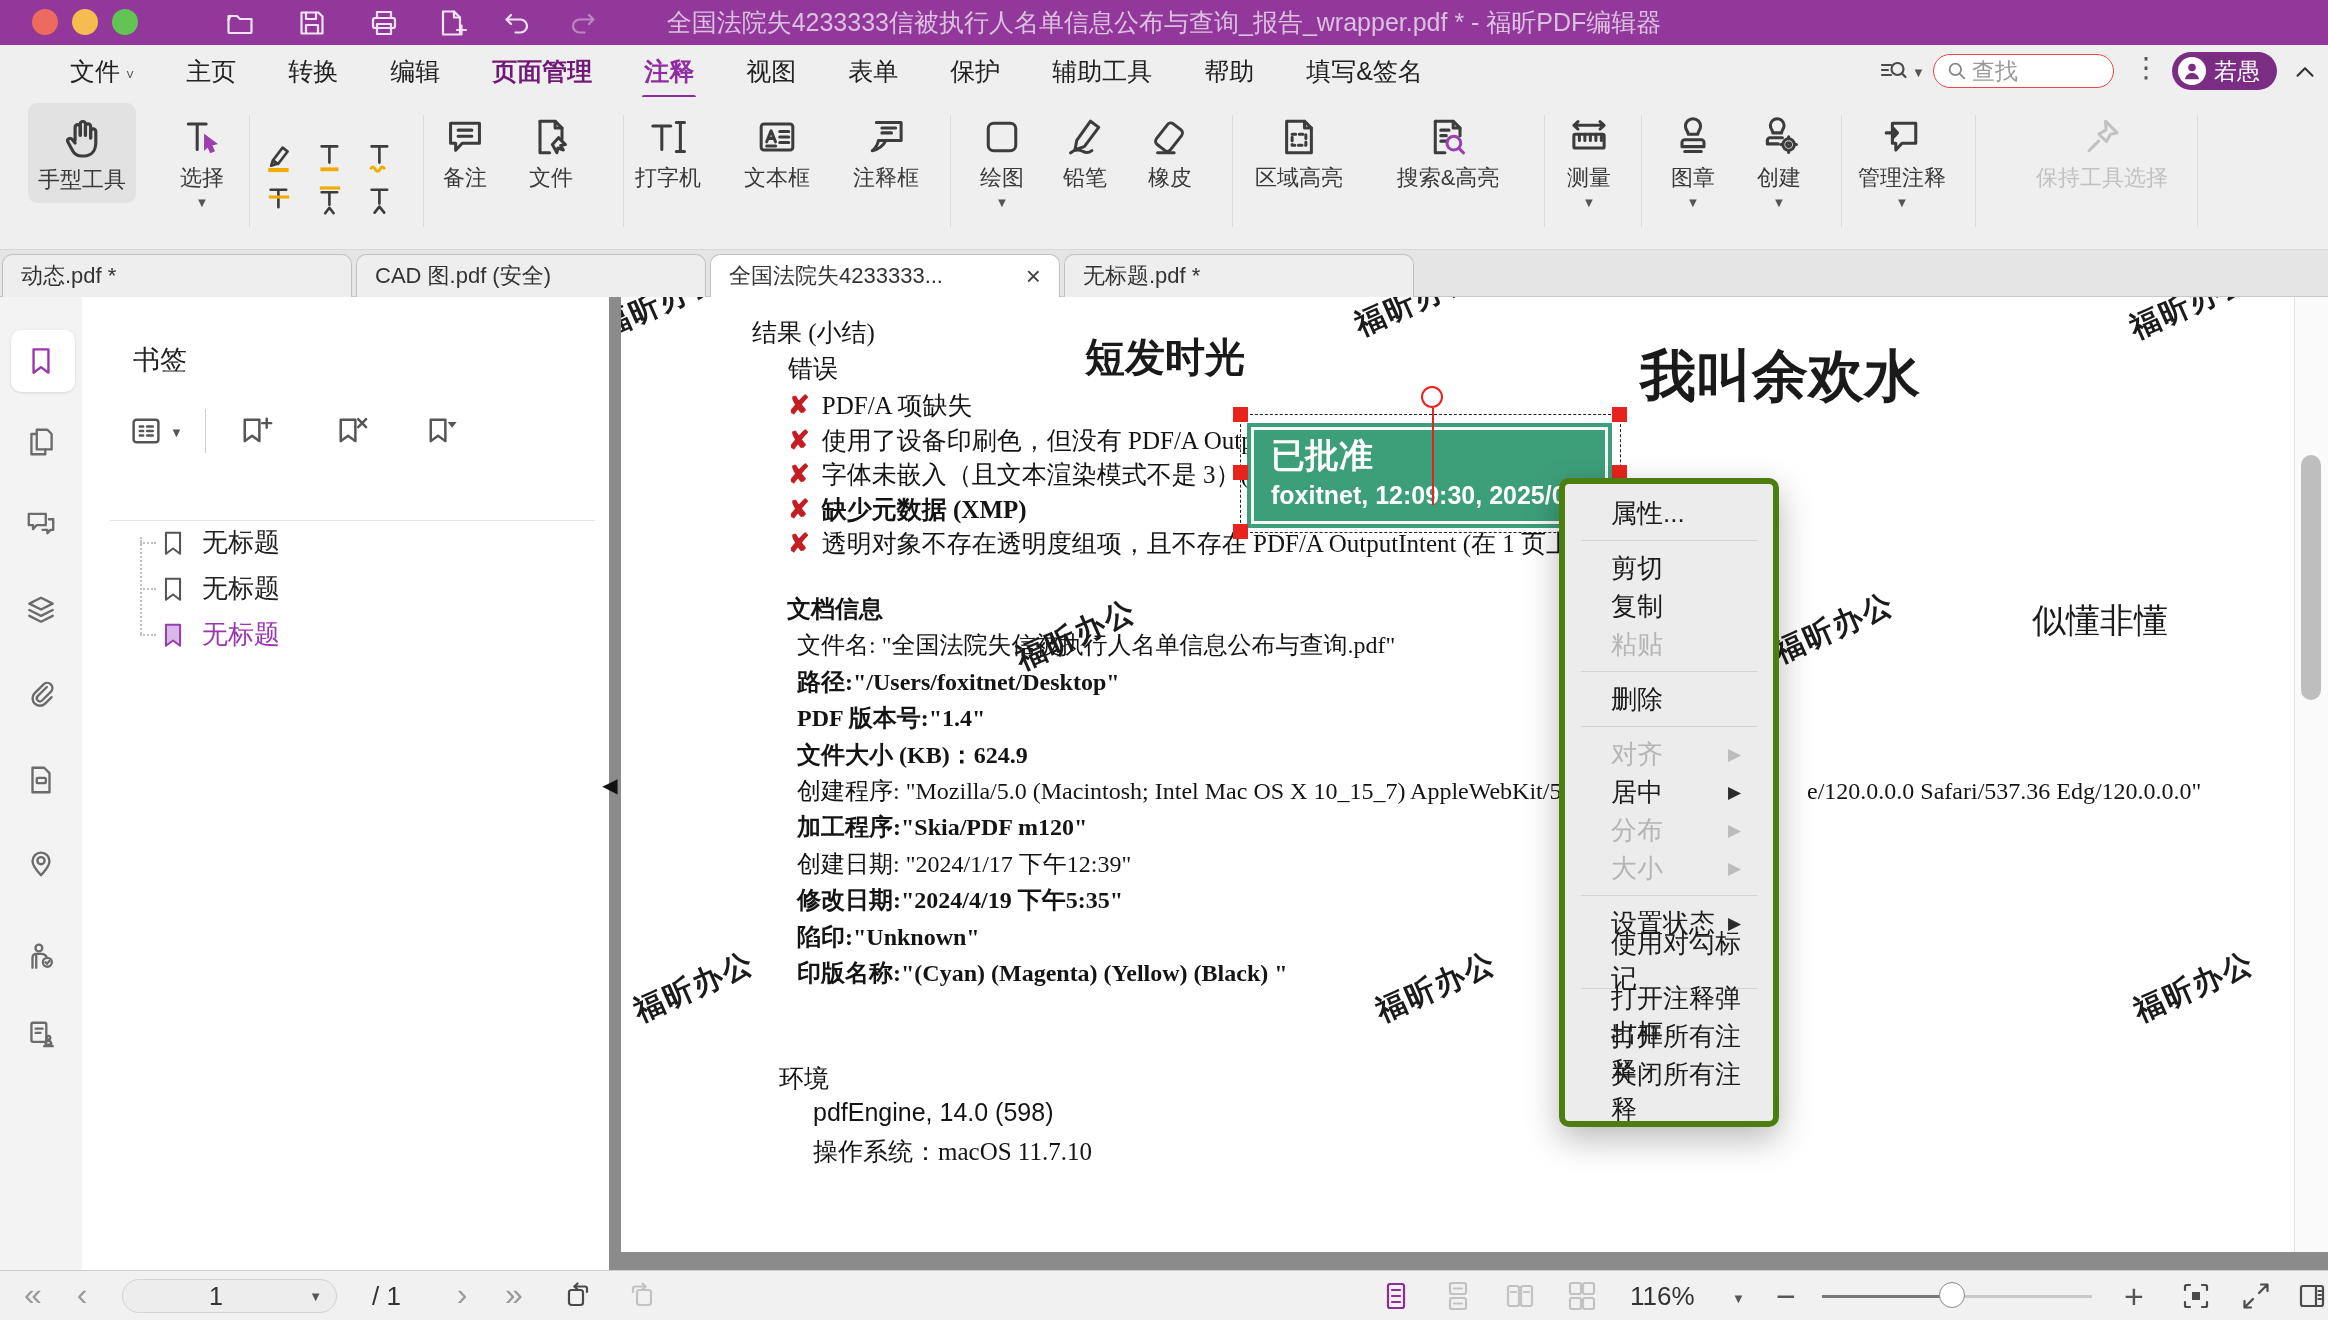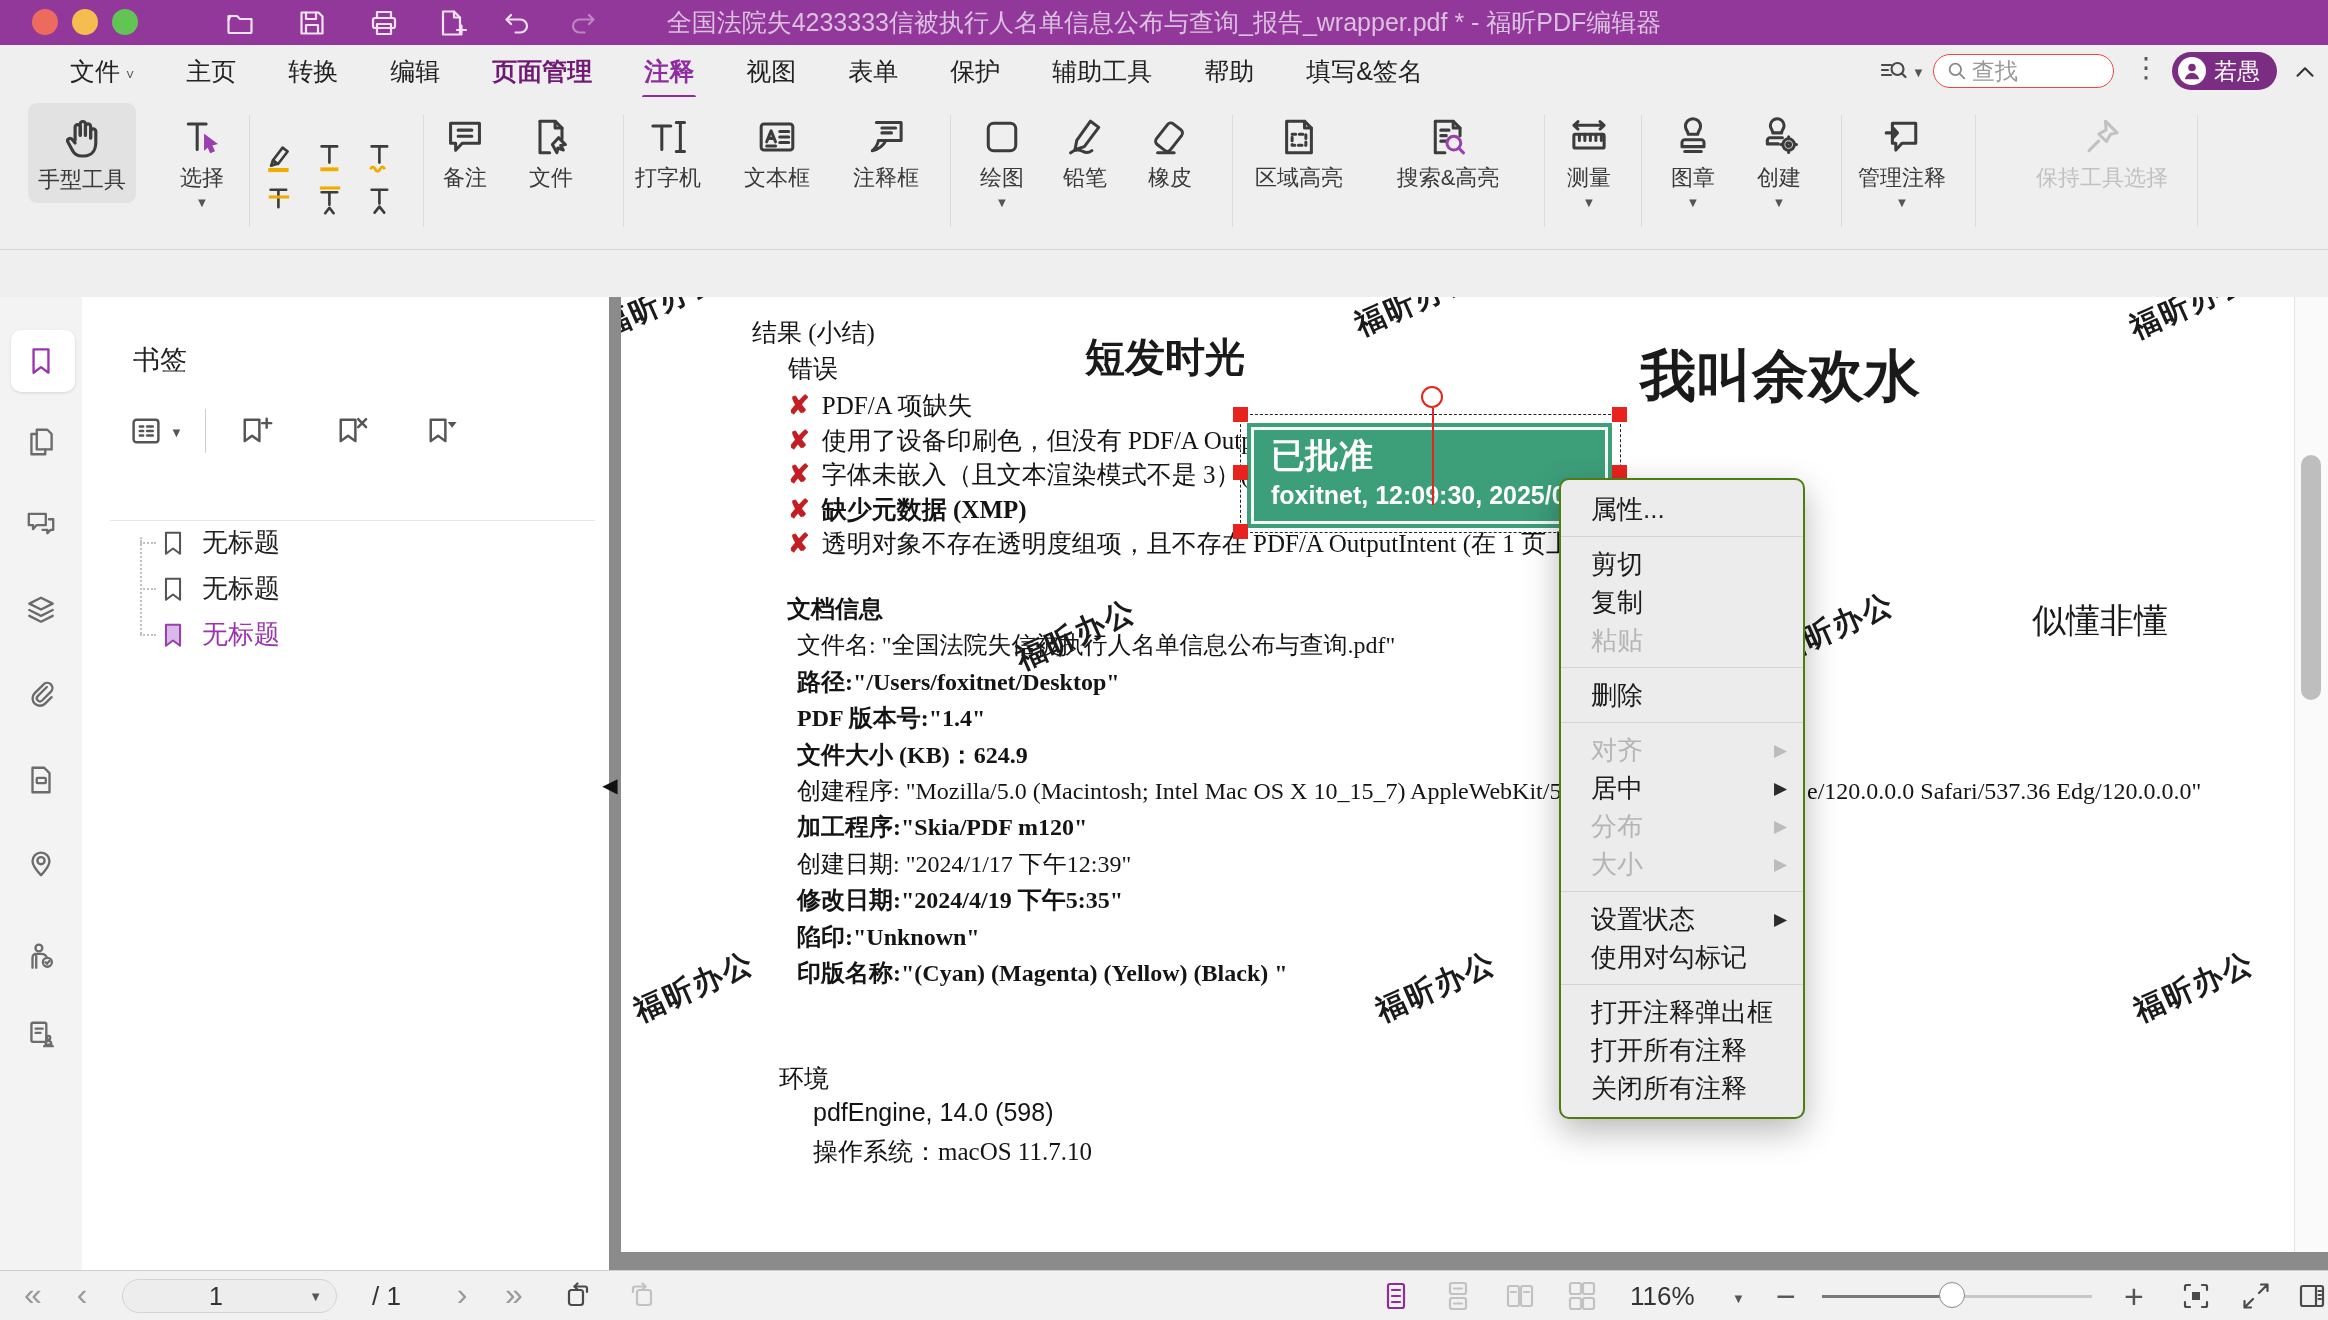--- a/index.html
+++ b/index.html
@@ -94,22 +94,22 @@
   .handle{position:absolute;width:15px;height:15px;background:#e8231e;z-index:7;}
   .pin-line{position:absolute;left:811px;top:111px;width:2px;height:97px;background:#e8231e;z-index:7;}
   .pin-circle{position:absolute;left:800px;top:89px;width:22px;height:22px;border:2.5px solid #e8231e;border-radius:50%;box-sizing:border-box;z-index:7;}
 
   
   .vscroll{position:absolute;left:2294px;top:297px;width:34px;height:955px;background:#fafafa;border-left:1px solid #e4e3e4;box-sizing:border-box;}
   .vthumb{position:absolute;left:6px;top:158px;width:20px;height:245px;background:#bfbebf;border-radius:10px;}
   .bottom-strip{position:absolute;left:609px;top:1252px;width:1719px;height:18px;background:#8c8b8c;}
 
   
-  .ctx{position:absolute;left:1559px;top:478px;width:246px;background:#ececec;border:2px solid #4d7c0f;border-radius:10px;
-       box-shadow:0 12px 34px rgba(0,0,0,.28);z-index:50;padding:10px 0;box-sizing:border-box;}
+  .ctx{position:absolute;left:1559px;top:478px;width:220px;background:#ececec;border:6px solid #4d7c0f;border-radius:10px;
+       box-shadow:0 12px 34px rgba(0,0,0,.28);z-index:50;padding:10px 16px;box-sizing:border-box;}
   .ctx-item{height:38px;display:flex;align-items:center;justify-content:space-between;padding:0 16px 0 30px;
             font-size:26px;color:#1c1c1c;cursor:default;}
   .ctx-item.disabled{color:#b6b5b6;}
   .ctx-arrow{font-size:17px;color:#2b2b2b;}
   .ctx-item.disabled .ctx-arrow{color:#bcbcbc;}
   .ctx-div{height:1px;background:#d5d4d5;margin:8px 0;}
 
   
   .statusbar{position:absolute;left:0;top:1270px;width:2328px;height:50px;background:#f2f1f2;border-top:1px solid #cfcecf;box-sizing:border-box;}
   .sb-chev{position:absolute;top:0;height:50px;line-height:46px;font-size:32px;color:#9b9a9b;transform:translateX(-50%);}
@@ -475,20 +475,35 @@
       <span class="ticon">
         <svg class="svgi" style="width:44px;height:44px;" viewBox="0 0 32 32">
           <path d="M18.5 4.5l8.5 8.5-4.8 1-3 5.3-5.5-5.5 5.3-3z"></path>
             <path d="M13.5 19L6.5 26"></path>
         </svg>
       </span>
       <span class="tlabel">保持工具选择</span>
     </div>
   </div>
 
+  <div class="tabbar">
+    <div class="tab" style="left:2px;">
+      <span>动态.pdf *</span>
+    </div>
+    <div class="tab" style="left:356px;">
+      <span>CAD 图.pdf (安全)</span>
+    </div>
+    <div class="tab active" style="left:710px;">
+      <span>全国法院失4233333...</span>
+      <span class="tab-close">×</span>
+    </div>
+    <div class="tab" style="left:1064px;">
+      <span>无标题.pdf *</span>
+    </div>
+  </div>
 
   <div class="leftrail">
     <div class="rail-card"></div>
     <svg class="rail-ico purple" style="top:64px;" viewBox="0 0 32 32">
       <g class="svgi">
           <path d="M9 5h14v22l-7-5.2L9 27z"></path>
         </g>
     </svg>
     <svg class="rail-ico" style="top:145px;" viewBox="0 0 32 32">
       <g class="svgi">

